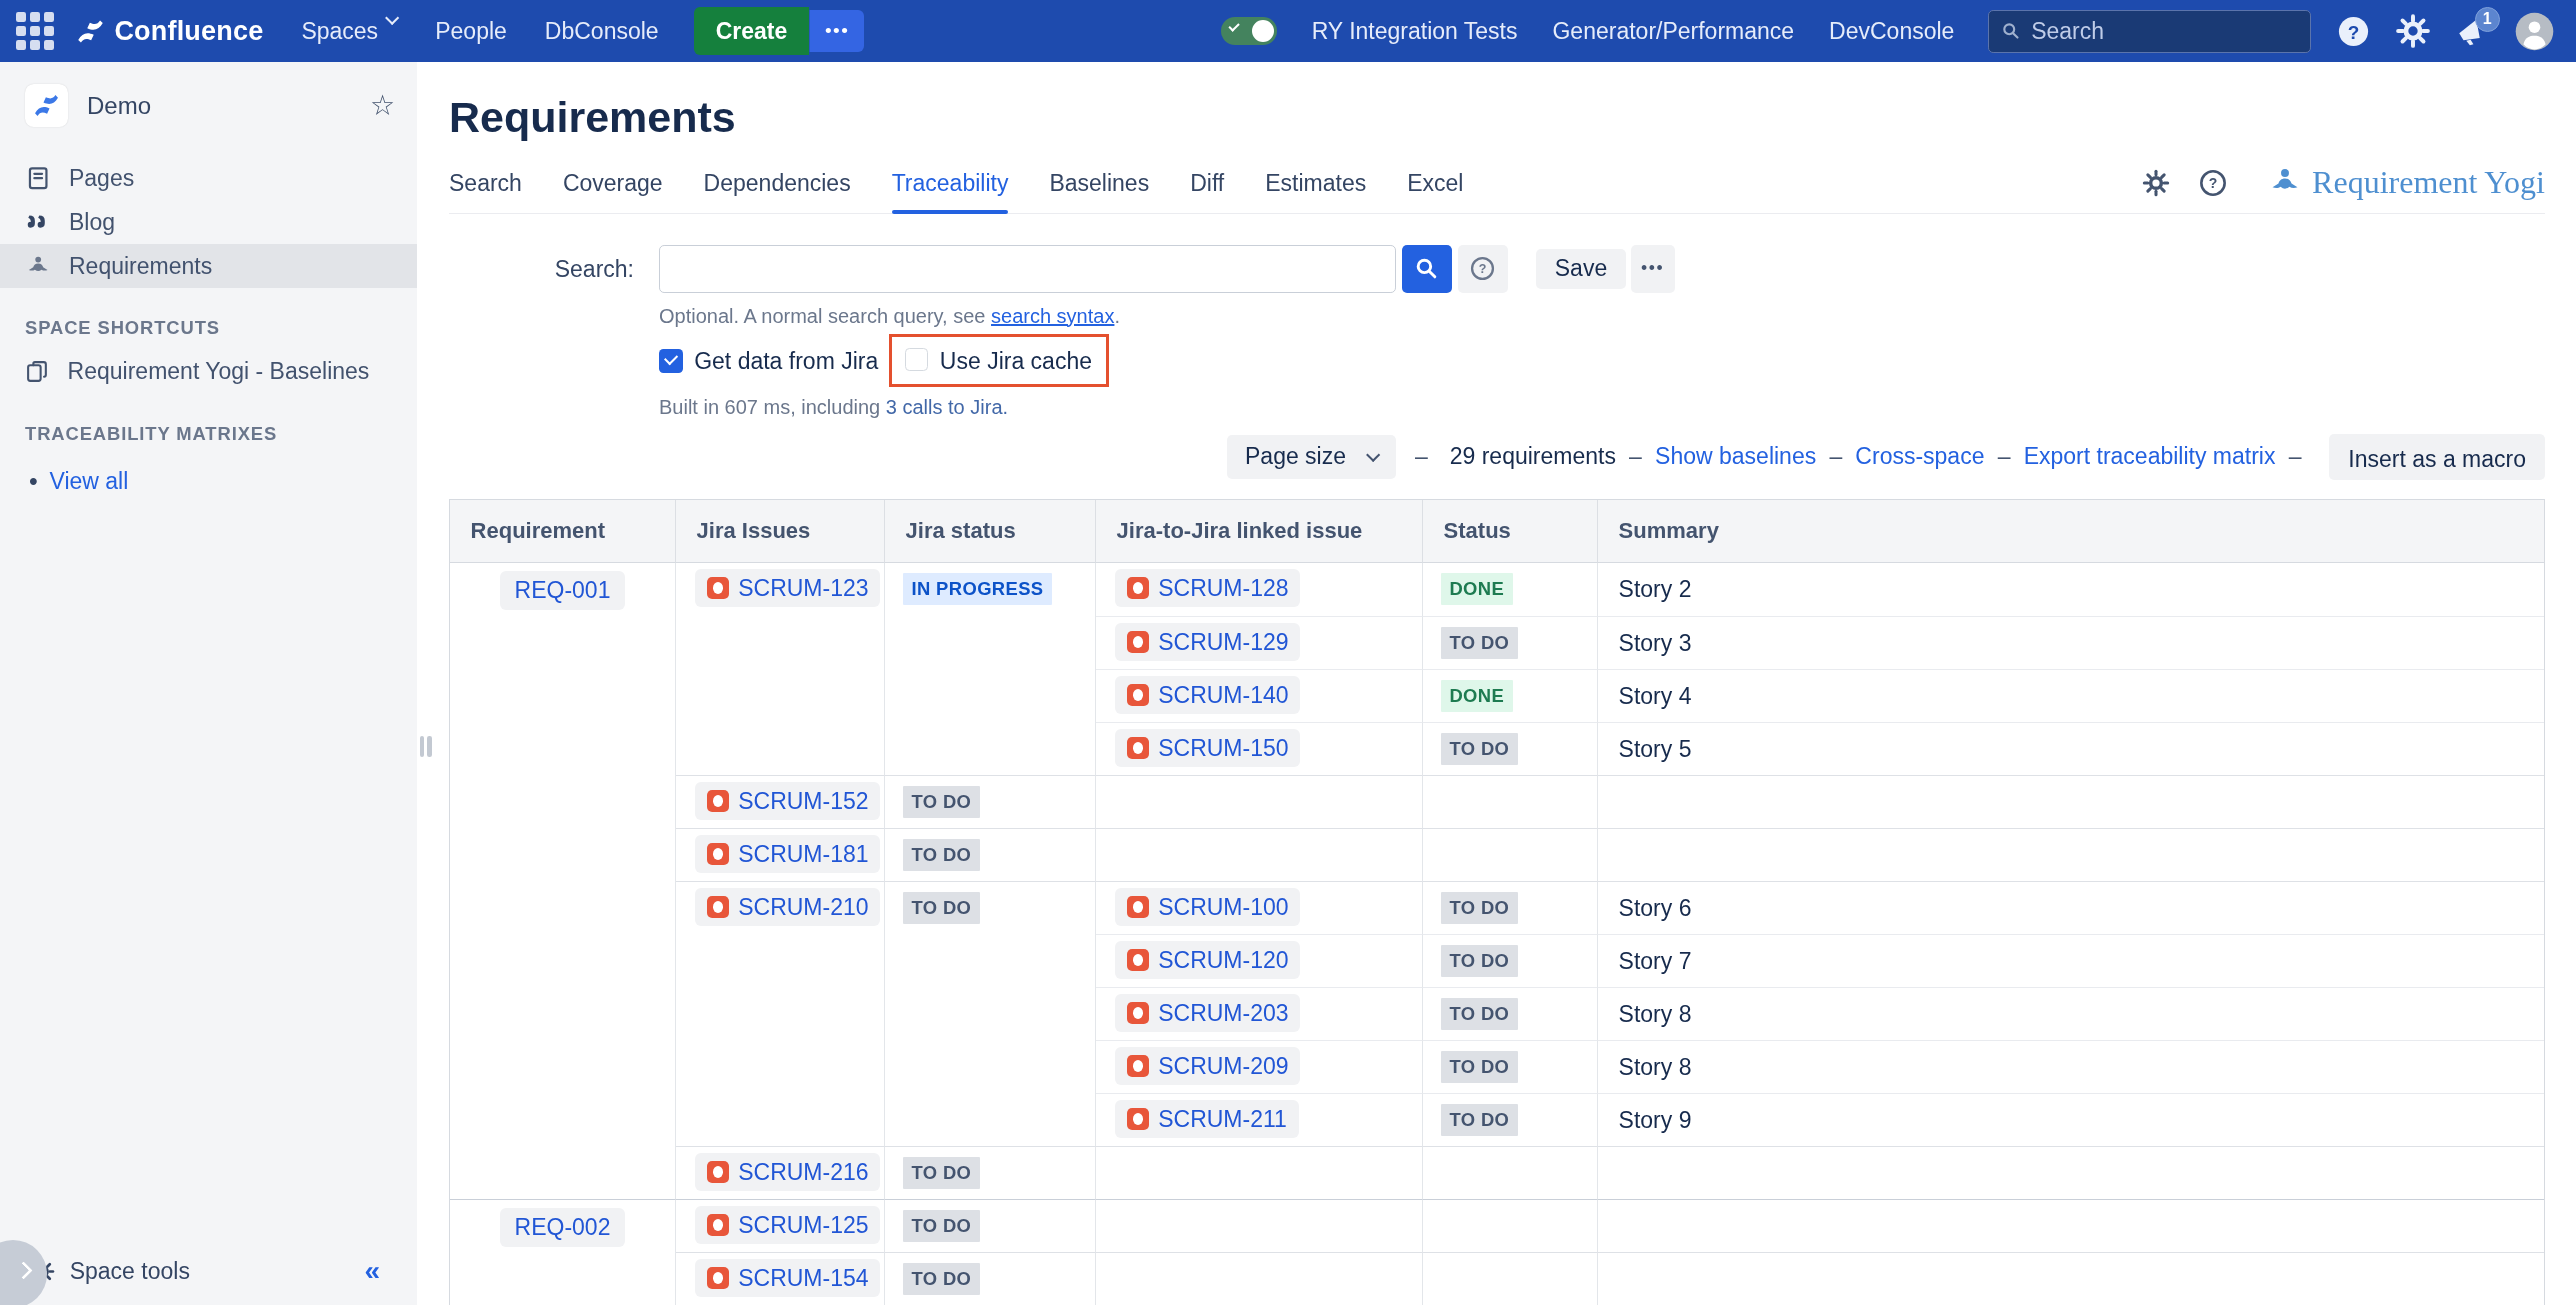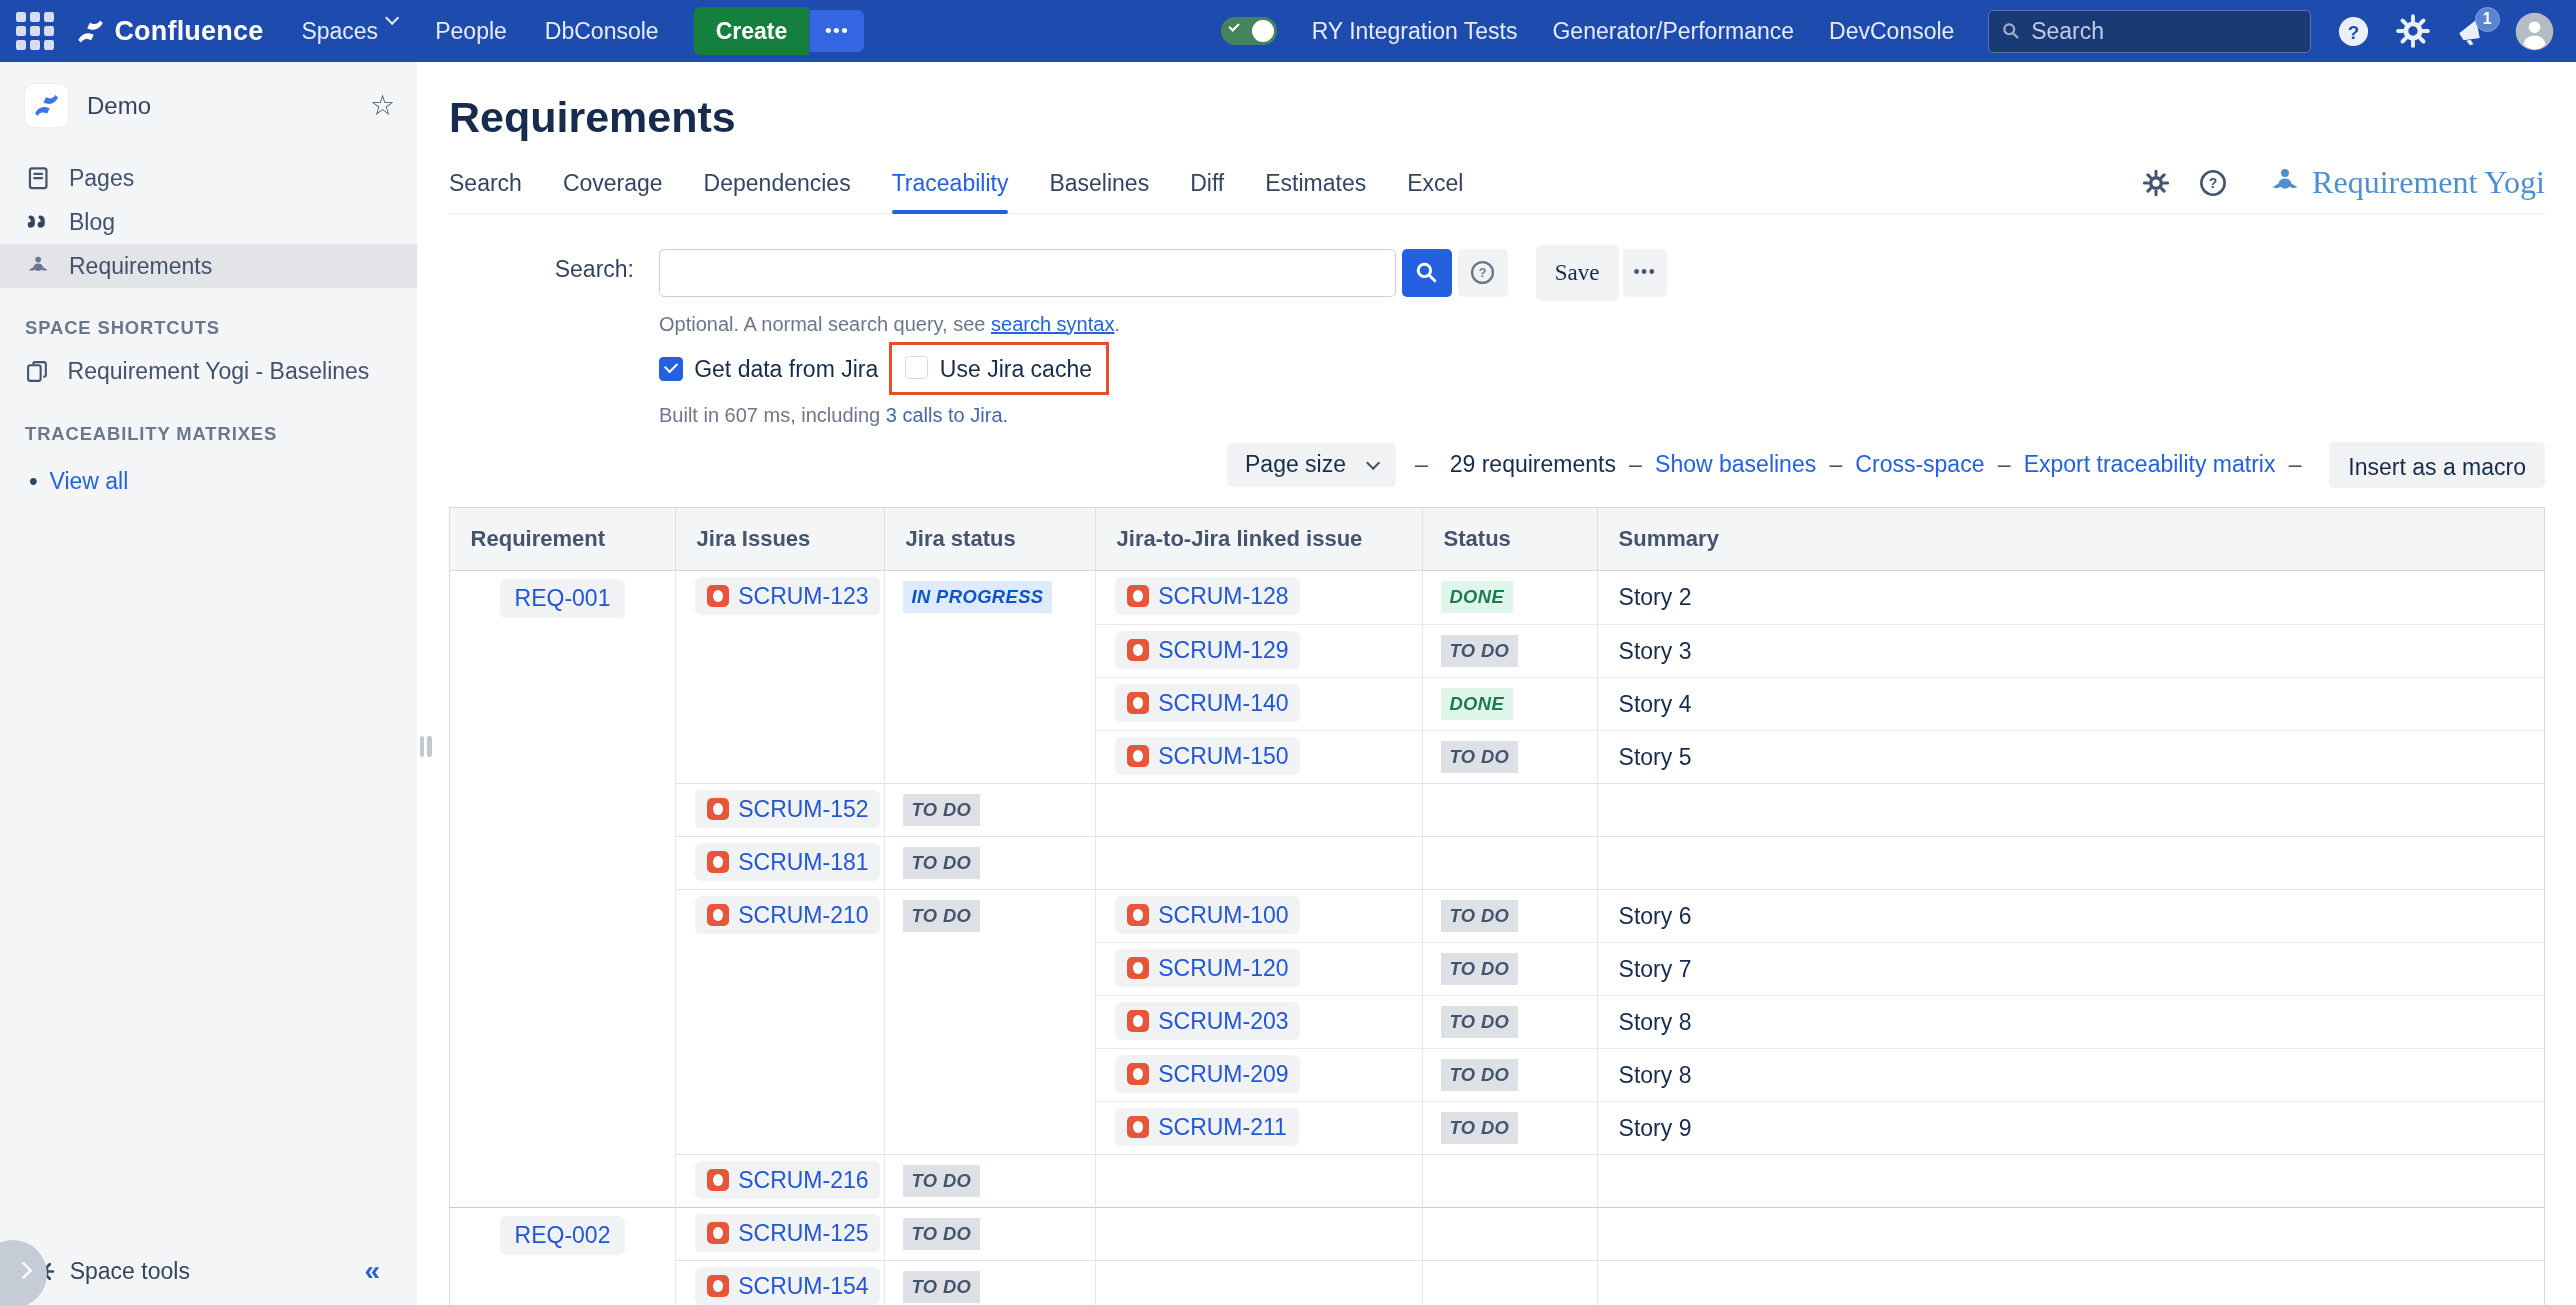--- a/index.html
+++ b/index.html
@@ -86,21 +86,21 @@
   .form-grid { display:grid; grid-template-columns:185px 1fr; column-gap:25px; margin-top:31px; }
   .form-label { font-size:23px; color:#344563; text-align:right; line-height:48px; }
   .controls { display:flex; align-items:center; }
   .search-input { width:737px; height:48px; border:1.5px solid #C9CFD8; border-radius:5.1px; font-size:23px;
     padding:0 13.2px; outline:none; font-family:inherit; color:#172B4D; }
   .btn { border:none; border-radius:5.1px; font-size:23px; font-family:inherit; cursor:pointer;
     display:flex; align-items:center; justify-content:center; }
   .btn.primary { width:50px; height:48px; background:#2361E0; margin-left:5.9px; }
   .btn.subtle { background:#F1F2F4; color:#172B4D; }
   .btn.help { width:50px; height:48px; margin-left:5.9px; }
-  .btn.save { height:56px; padding:0 19px; margin-left:28px;font-family:Liberation Serif, serif; }
+  .btn.save { height:40px; padding:0 19px; margin-left:28px; }
   .btn.more2 { width:44px; height:48px; margin-left:4.4px; color:#44546F; font-size:17.6px; letter-spacing:1.5px; }
   .helper { grid-column:2; margin-top:11.7px; font-size:20px; color:#6B778C; }
   .helper a { color:#2361E0; text-decoration:underline; }
   .check-row { grid-column:2; margin-top:16px; display:flex; align-items:center; position:relative; height:35px; }
   .cbx { width:23.5px; height:23.5px; border-radius:4.4px; margin-right:11.7px; position:relative; cursor:pointer; flex:0 0 auto; }
   .cbx.checked { background:#2361E0; }
   .cbx.checked::after { content:""; position:absolute; left:5.9px; top:5.1px; width:10.3px; height:5.9px;
     border-left:2.9px solid #fff; border-bottom:2.9px solid #fff; transform:rotate(-45deg); }
   .cbx.un { background:#fff; border:1.5px solid #D5DAE0; }
   .check-label { font-size:23px; color:#172B4D; cursor:pointer; }
@@ -135,21 +135,21 @@
   .chip { display:inline-flex; align-items:center; background:#F1F2F4; border-radius:5.9px;
     padding:5.1px 11.7px; margin:6.6px 0 0 19px; }
   .req-cell { text-align:center; }
   .req-cell .chip { margin:8px auto 0; padding:5.9px 14.7px; }
   .jira-ico { width:22px; height:22px; border-radius:5.1px; background:#E8563A; margin-right:9.5px;
     position:relative; flex:0 0 auto; }
   .jira-ico::after { content:""; position:absolute; left:5.9px; top:5.1px; width:10.3px; height:11.7px;
     border-radius:50%; background:#fff; }
   a.issue-link { font-size:23px; color:#2156D5; text-decoration:none; cursor:pointer; }
   .lz { display:inline-block; font-size:18.4px; font-weight:700; letter-spacing:0.4px; border-radius:1px;
-    padding:5.1px 8.8px; margin:10.3px 0 0 17.6px;font-style:italic; }
+    padding:5.1px 8.8px; margin:10.3px 0 0 17.6px; }
   .lz-inprogress { background:#DEEBFF; color:#0C52C8; }
   .lz-done { background:#DFF7EA; color:#1E7B51; }
   .lz-todo { background:#DDE0E5; color:#44546F; }
   .summary-cell { font-size:23px; color:#172B4D; padding:13.2px 0 0 20.6px !important; }
 
   svg .stroke { fill:none; stroke-linecap:round; stroke-linejoin:round; }
 </style>
 </head>
 <body>
 

